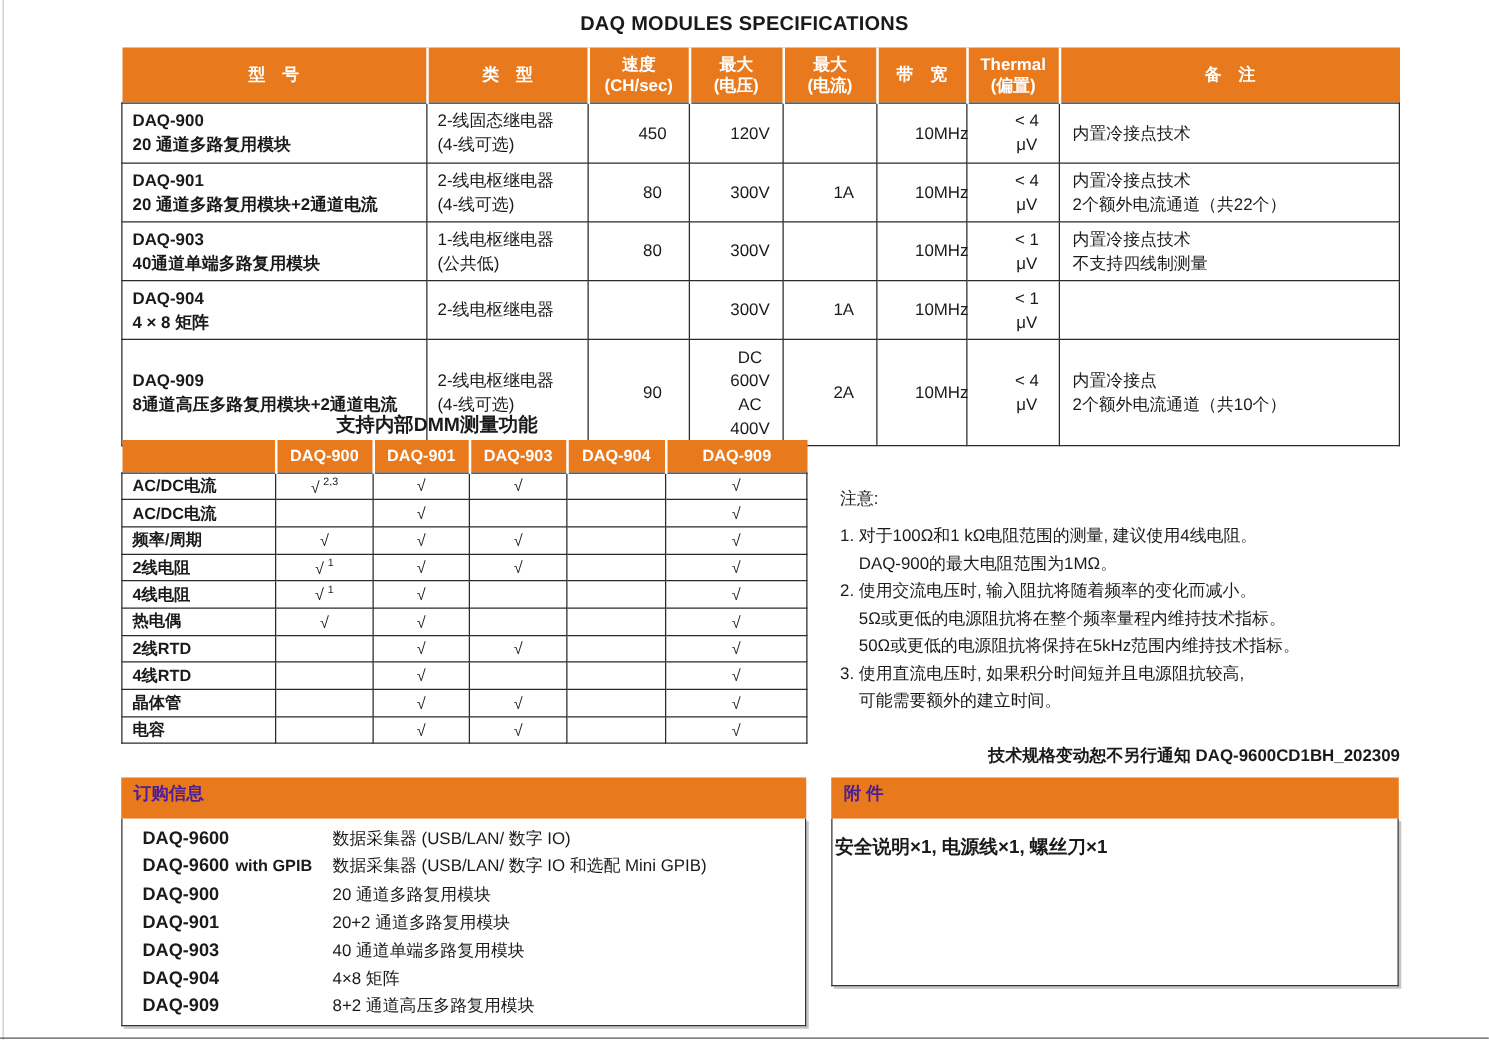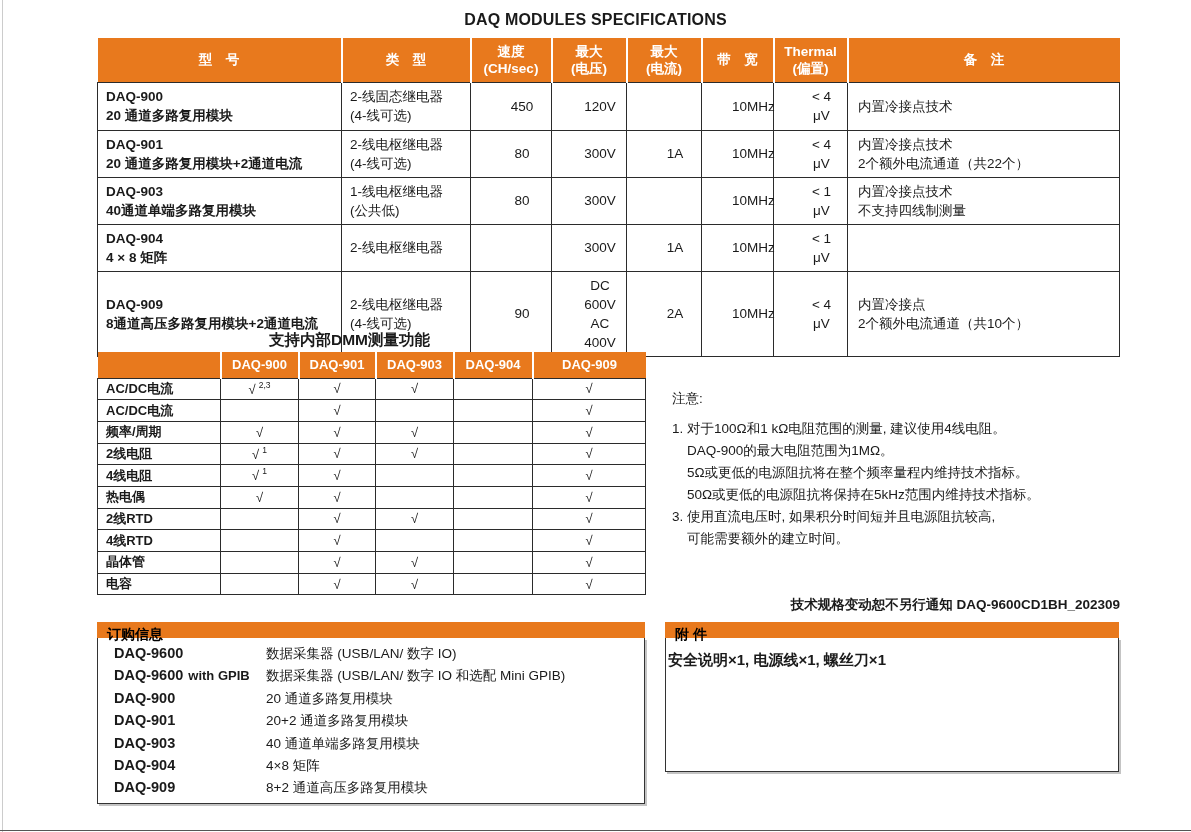--- a/index.html
+++ b/index.html
@@ -67,22 +67,22 @@
   .note-line.indent { padding-left:15px; }
 
   .revision {
     position:absolute; top:596px; left:640px; width:480px; text-align:right;
     font-size:13.5px; font-weight:600;
   }
 
   
   .box { position:absolute; top:622px; }
   .box-header {
-    background:var(--accent); color:#000000; font-weight:bold; font-size:14px;
-    padding:4px 10px 3px 10px; height:16px;
+    background:var(--accent); color:#4c1d95; font-weight:bold; font-size:14px;
+    padding:4px 10px 3px 10px; height:33px;
   }
   .box-body {
     background:#fff; border:1px solid #333; border-top:none;
     box-shadow:2px 2px 0 #c4c4c4;
   }
   .ordering-box { left:97px; width:548px; }
   .ordering-box .box-body { height:166px; padding-top:7px; }
   .order-item { display:flex; align-items:baseline; height:22.4px; padding-left:16px; }
   .order-model-wrap { width:152px; display:flex; align-items:baseline; }
   .order-model { font-weight:bold; font-size:14.5px; white-space:nowrap; }
@@ -352,20 +352,21 @@
         <td class="c-check">√</td>
       </tr>
     </tbody>
 </table>
 
 <div class="notes">
   <div class="notes-heading">注意:</div>
   <div id="notes-lines">
       <div class="note-line">1. 对于100Ω和1 kΩ电阻范围的测量, 建议使用4线电阻。</div>
       <div class="note-line indent">DAQ-900的最大电阻范围为1MΩ。</div>
+      <div class="note-line">2. 使用交流电压时, 输入阻抗将随着频率的变化而减小。</div>
       <div class="note-line indent">5Ω或更低的电源阻抗将在整个频率量程内维持技术指标。</div>
       <div class="note-line indent">50Ω或更低的电源阻抗将保持在5kHz范围内维持技术指标。</div>
       <div class="note-line">3. 使用直流电压时, 如果积分时间短并且电源阻抗较高,</div>
       <div class="note-line indent">可能需要额外的建立时间。</div>
     </div>
 </div>
 
 <div class="revision">技术规格变动恕不另行通知 DAQ-9600CD1BH_202309</div>
 
 <div class="box ordering-box">

